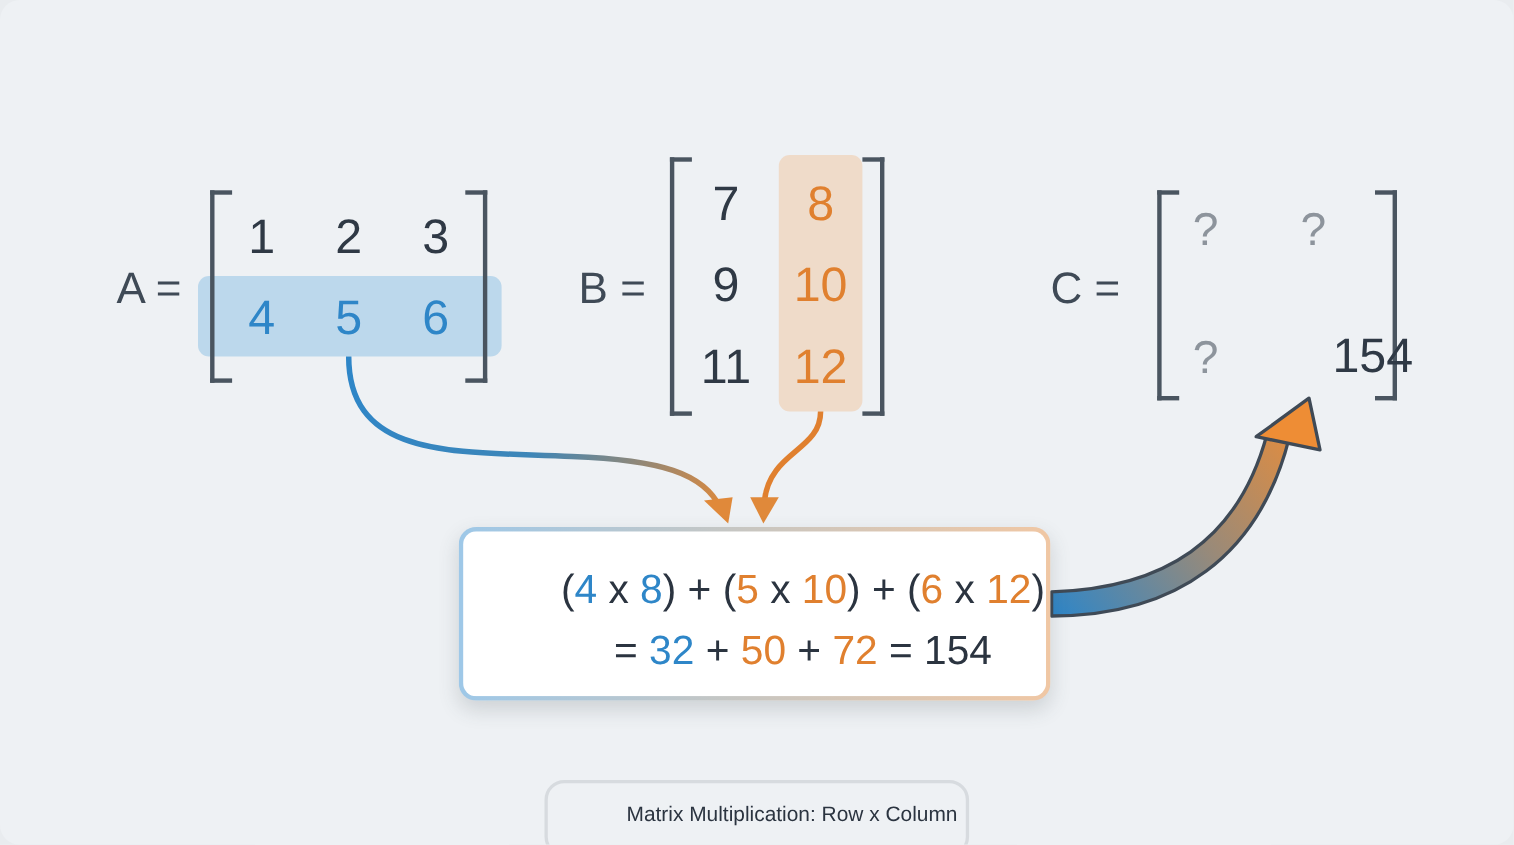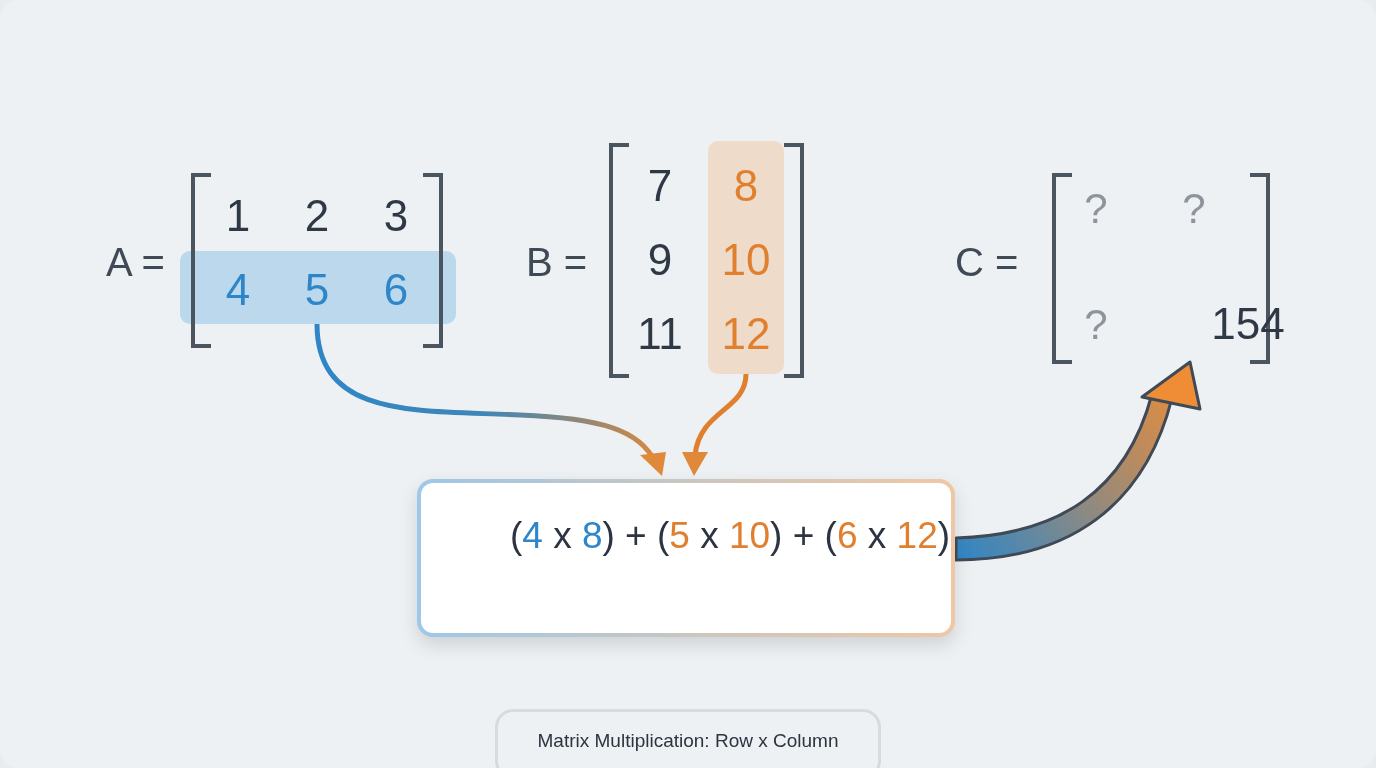--- a/index.html
+++ b/index.html
@@ -49,21 +49,21 @@
   .calc-line span { display: inline; }
   .c-blue { color: #2e86c8; }
   .c-orange { color: #e0802f; }
   .caption-box {
     position: absolute; left: 495px; top: 709px; width: 386px; height: 70px;
     box-sizing: border-box; border: 3px solid #d7dbdf; border-radius: 18px;
     background: #eef1f4;
   }
   .caption-text {
     position: absolute; left: 0; top: 18px; width: 100%; text-align: center;
-    font-size: 19px; color: #2b3440;
+    font-size: 19px; color: #2b3440; padding-left: 32px;
   }
 </style>
 </head>
 <body>
 
 <div class="canvas">
 
   <div class="label" style="left:106px;top:242px;">A =</div>
   <div class="row-hl"></div>
   <div class="bracket left" style="left:191px;top:173px;height:167px;"></div>
@@ -114,18 +114,19 @@
     <path d="M746 374 C 746 410, 700 410, 695 455" fill="none" stroke="#e0802f" stroke-width="5"></path>
     <polygon points="682,452 708,452 694,476" fill="#e0893a"></polygon>
 
     <path d="M956 544 C 1060 548, 1140 500, 1166 395 L 1183 399 L 1178 382 L 1201 407 L 1180 378 L 1160 365 L 1150 391 C 1128 480, 1050 525, 956 530 Z" fill="none" stroke="none"></path>
     <path d="M956 560 C 1070 560, 1145 505, 1172 398 L 1152 394 C 1126 492, 1058 535, 956 538 Z" fill="url(#gOut)" stroke="#3f4a56" stroke-width="3" stroke-linejoin="round"></path>
     <polygon points="1142,397 1190,362 1200,409" fill="#ee8d35" stroke="#3f4a56" stroke-width="3" stroke-linejoin="round"></polygon>
   </svg>
 
   <div class="calc-box">
     <div class="calc-line" style="top:32px;" id="line1"><span class="">(</span><span class="c-blue">4</span><span class=""> x </span><span class="c-blue">8</span><span class="">) + (</span><span class="c-orange">5</span><span class=""> x </span><span class="c-orange">10</span><span class="">) + (</span><span class="c-orange">6</span><span class=""> x </span><span class="c-orange">12</span><span class="">)</span></div>
+    <div class="calc-line" style="top:88px;" id="line2"><span class="">= </span><span class="c-blue">32</span><span class=""> + </span><span class="c-orange">50</span><span class=""> + </span><span class="c-orange">72</span><span class=""> = 154</span></div>
   </div>
 
   <div class="caption-box">
     <div class="caption-text">Matrix Multiplication: Row x Column</div>
   </div>
 </div>
 
 </body></html>

